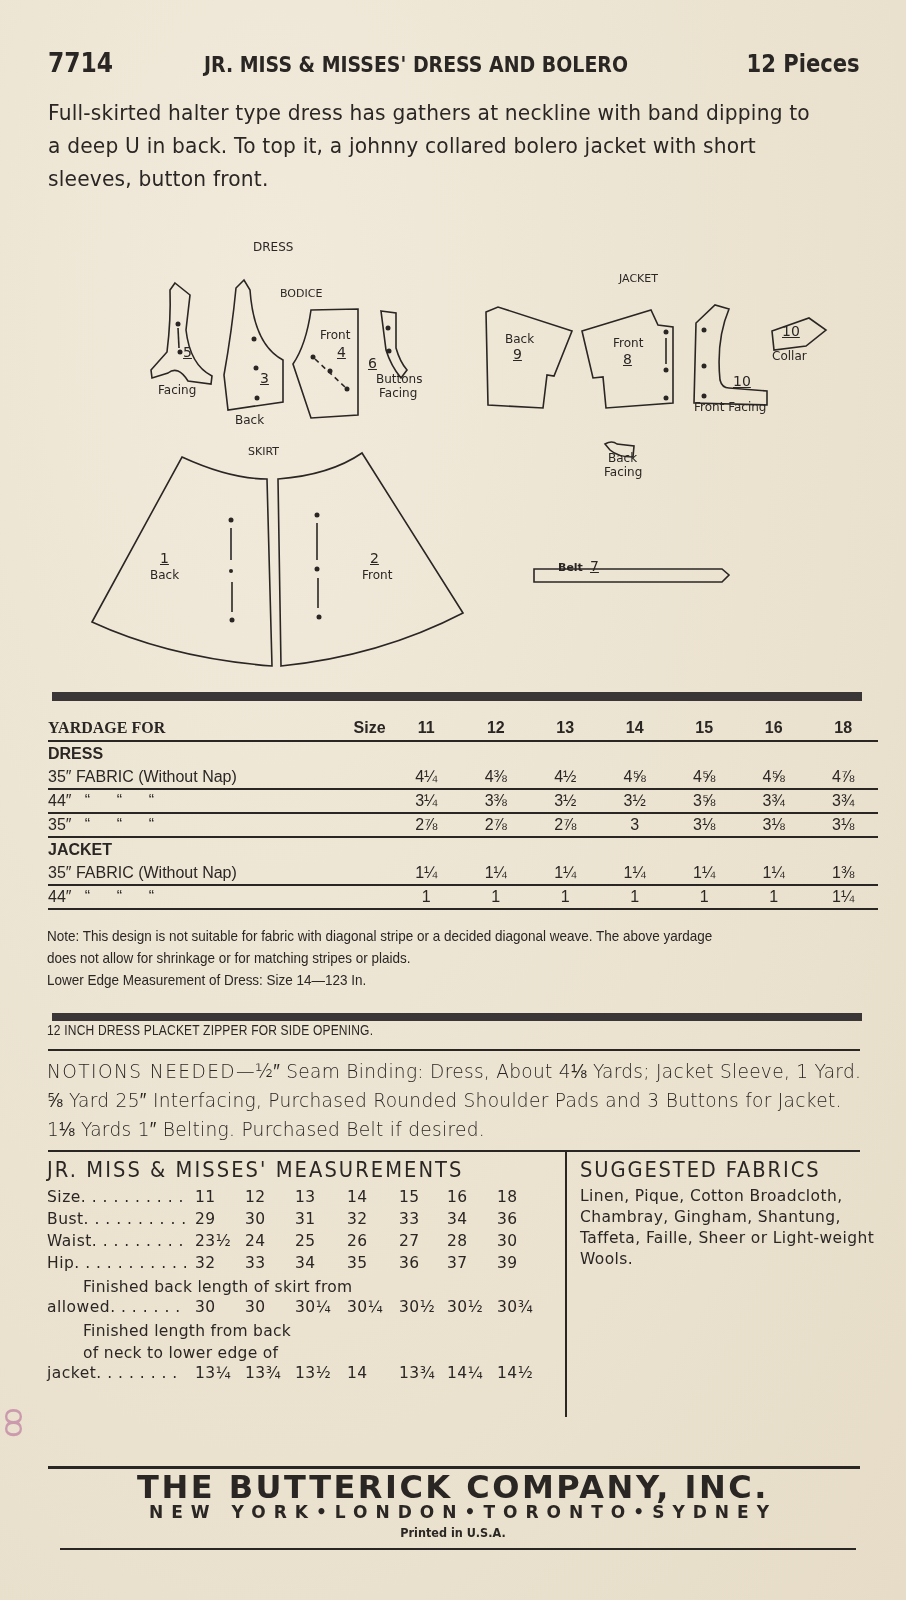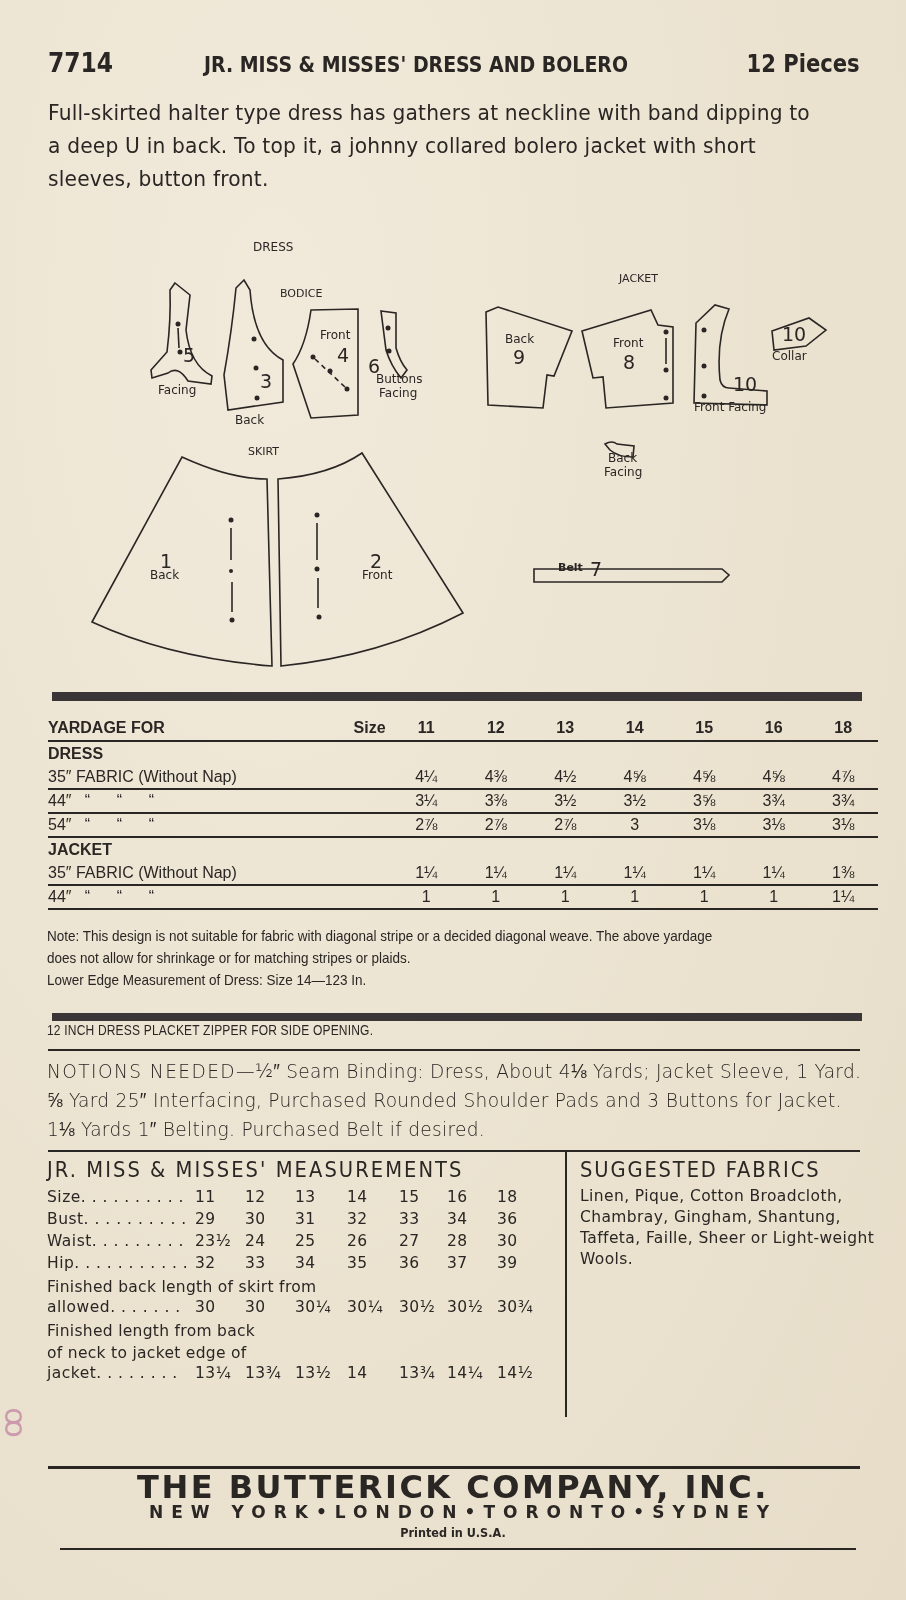--- a/index.html
+++ b/index.html
@@ -13,21 +13,21 @@
   }
   .abs { position:absolute; }
   .hdr { top:48px; left:48px; right:46px; height:36px; font-family:"DejaVu Sans", sans-serif; font-weight:bold; }
   .hdr .num { position:absolute; left:0; top:0; font-size:26px; letter-spacing:0px; transform:scaleX(0.9); transform-origin:left; }
   .hdr .title { position:absolute; left:156px; top:4px; font-size:22px; transform:scaleX(0.86); transform-origin:left; white-space:nowrap; }
   .hdr .pieces { position:absolute; right:0; top:2px; font-size:24px; transform:scaleX(0.88); transform-origin:right; white-space:nowrap; }
   .desc { top:96px; left:48px; width:830px; font-size:21.5px; line-height:33px; transform:scaleX(0.94); transform-origin:left; font-family:"DejaVu Sans", sans-serif; letter-spacing:0.2px; }
 
   .diagram { top:225px; left:80px; width:800px; height:450px; }
   .lbl { position:absolute; font-size:12px; white-space:nowrap; font-family:"DejaVu Sans", sans-serif; }
-  .lbl.big { font-size:19px; }
+  .lbl.big { font-size:14px;text-decoration:underline; }
 
   .thickbar { height:9px; background:#3a3637; left:52px; right:44px; }
   .rule { height:2px; background:#2a2624; }
 
   table.yard { position:absolute; top:716px; left:48px; width:830px; border-collapse:collapse; font-family:"Liberation Sans", sans-serif; font-size:16px; }
   table.yard td { padding:0; height:22px; }
   table.yard td.v { text-align:center; width:70px; font-size:16px; }
   table.yard .hdrrow td { font-weight:bold; border-bottom:2px solid #2a2624; height:24px; }
   table.yard .sect td { font-weight:bold; font-size:16px; height:24px; }
   table.yard .line td { border-bottom:2px solid #2a2624; }
@@ -35,21 +35,21 @@
 
   .zip { top:1022px; left:47px; font-size:14px; font-family:"Liberation Sans", sans-serif; transform:scaleX(0.86); transform-origin:left; letter-spacing:0.2px; }
   .notions { top:1057px; left:47px; width:880px; font-size:20px; line-height:29px; transform:scaleX(0.93); transform-origin:left; font-weight:300; letter-spacing:0.3px; }
   .notions .lead { letter-spacing:1.5px; }
 
   .meas { top:1182px; left:47px; width:515px; }
   .meas h2 { margin:0; font-size:21px; font-weight:normal; letter-spacing:2.2px; transform:scaleX(0.93); transform-origin:left; white-space:nowrap; }
   .mrow { position:relative; height:22px; font-size:15.5px; letter-spacing:0.5px; }
   .mrow .k { position:absolute; left:0; white-space:nowrap; }
   .mrow .c { position:absolute; white-space:nowrap; }
-  .mtext { font-size:15.5px; line-height:22px; letter-spacing:0.3px; }
+  .mtext { font-size:15.5px; line-height:22px; letter-spacing:0.3px;margin-left:36px; }
 
   .fabrics { top:1182px; left:580px; width:300px; }
   .fabrics h2 { margin:0; font-size:21px; font-weight:normal; letter-spacing:2px; transform:scaleX(0.93); transform-origin:left; white-space:nowrap; }
   .fabrics p { margin:4px 0 0 0; font-size:15.5px; line-height:21px; letter-spacing:0.4px; }
   .vsep { top:1152px; left:565px; width:1.5px; height:265px; background:#2a2624; }
 
   .company { top:1440px; left:0; width:906px; text-align:center; font-weight:bold; font-size:32px; letter-spacing:2.5px; }
   .cities { top:1476px; left:48px; width:830px; display:flex; justify-content:center; font-weight:bold; font-size:17px; letter-spacing:8px; }
   .printed { top:1497px; left:0; width:906px; text-align:center; font-weight:bold; font-size:12.5px; transform:scaleX(0.9); }
   .stamp { top:1405px; left:0px; color:#c48aa6; font-size:30px; transform:rotate(90deg); opacity:0.8; }
@@ -152,21 +152,21 @@
   <span class="lbl" style="left:528px;top:226px;">Back</span>
   <span class="lbl" style="left:524px;top:240px;">Facing</span>
   <span class="lbl" style="left:478px;top:336px;font-weight:bold;font-size:11px;">Belt</span>
   <span class="lbl big" style="left:510px;top:333px;">7</span>
 </div>
 
 <div class="abs thickbar" style="top:692px;"></div>
 <table class="yard">
   <tbody>
       <tr class="hdrrow">
-    <td style="width:260px;">YARDAGE FOR</td>
+    <td style="width:260px;font-family:Liberation Serif, serif;">YARDAGE FOR</td>
     <td style="text-align:right;padding-right:6px;width:80px;">Size</td>
     <td class="v">11</td>
     <td class="v">12</td>
     <td class="v">13</td>
     <td class="v">14</td>
     <td class="v">15</td>
     <td class="v">16</td>
     <td class="v">18</td>
   </tr>
   <tr class="sect">
@@ -186,21 +186,21 @@
     <td colspan="2" style="white-space:pre;">44″   “      “      “</td>
     <td class="v">3¼</td>
     <td class="v">3⅜</td>
     <td class="v">3½</td>
     <td class="v">3½</td>
     <td class="v">3⅝</td>
     <td class="v">3¾</td>
     <td class="v">3¾</td>
   </tr>
   <tr class="line">
-    <td colspan="2" style="white-space:pre;">54″   “      “      “</td>
+    <td colspan="2" style="white-space:pre;">35″   “      “      “</td>
     <td class="v">2⅞</td>
     <td class="v">2⅞</td>
     <td class="v">2⅞</td>
     <td class="v">3</td>
     <td class="v">3⅛</td>
     <td class="v">3⅛</td>
     <td class="v">3⅛</td>
   </tr>
   <tr class="sect">
         <td colspan="9">JACKET</td>
@@ -287,21 +287,21 @@
     <span class="k">allowed. . . . . . .</span>
     <span class="c" style="left:148px">30</span>
     <span class="c" style="left:198px">30</span>
     <span class="c" style="left:248px">30¼</span>
     <span class="c" style="left:300px">30¼</span>
     <span class="c" style="left:352px">30½</span>
     <span class="c" style="left:400px">30½</span>
     <span class="c" style="left:450px">30¾</span>
   </div>
   <div class="mtext">Finished length from back</div>
-  <div class="mtext">of neck to jacket edge of</div>
+  <div class="mtext">of neck to lower edge of</div>
   <div class="mrow">
     <span class="k">jacket. . . . . . . .</span>
     <span class="c" style="left:148px">13¼</span>
     <span class="c" style="left:198px">13¾</span>
     <span class="c" style="left:248px">13½</span>
     <span class="c" style="left:300px">14</span>
     <span class="c" style="left:352px">13¾</span>
     <span class="c" style="left:400px">14¼</span>
     <span class="c" style="left:450px">14½</span>
   </div>

